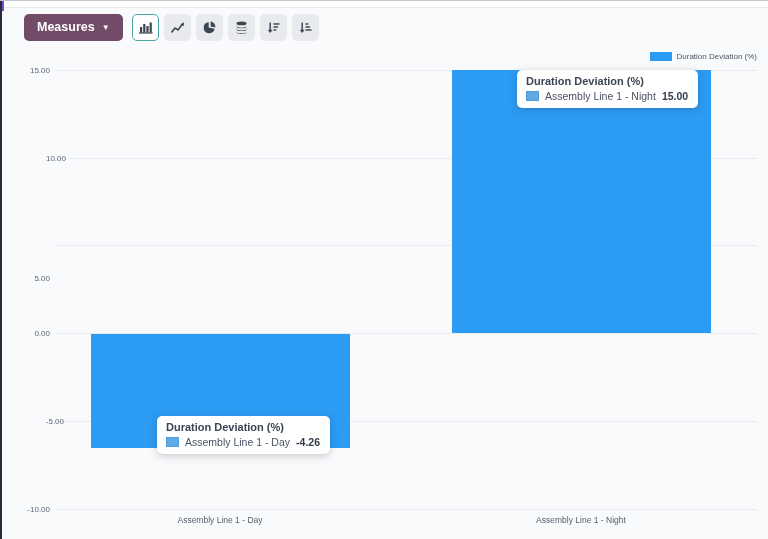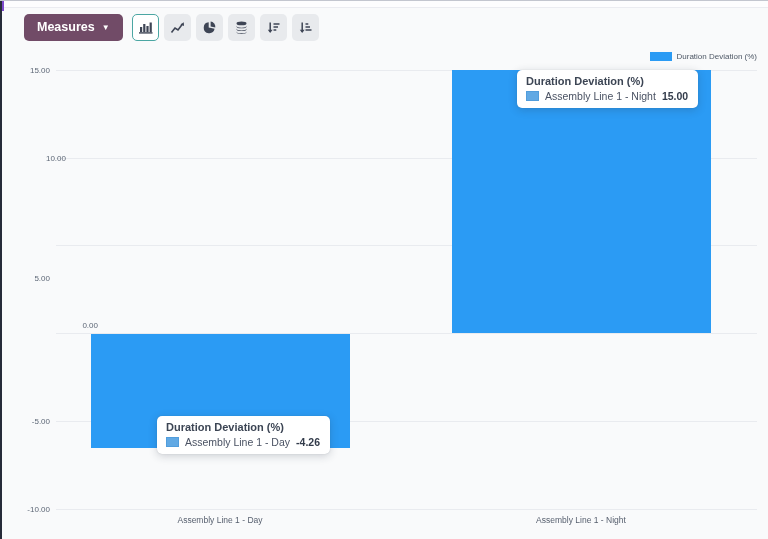--- a/index.html
+++ b/index.html
@@ -142,23 +142,23 @@
 
   <span class="xlabel" style="left:220px">Assembly Line 1 - Day</span>
   <span class="xlabel" style="left:581px">Assembly Line 1 - Night</span>
 <div class="gridline" style="top: 68.75px;"></div>
     <span class="ytick" style="top: 68.75px; left: 2px;">15.00</span>
     <div class="gridline" style="top: 156.5px;"></div>
     <span class="ytick" style="top: 156.5px; left: 18px;">10.00</span>
     <div class="gridline" style="top: 244.25px;"></div>
     <span class="ytick" style="top: 246px; left: 2px; margin-top: 31px;">5.00</span>
     <div class="gridline" style="top: 332px;"></div>
-    <span class="ytick" style="top: 324px; left: 2px; margin-left: 48px;">0.00</span>
+    <span class="ytick" style="top: 332px; left: 2px;">0.00</span>
     <div class="gridline" style="top: 419.75px;"></div>
-    <span class="ytick" style="top: 419.75px; left: 2px;">-5.00</span>
+    <span class="ytick" style="top: 419.75px; left: 16px;">-5.00</span>
     <div class="gridline" style="top: 507.5px;"></div>
     <span class="ytick" style="top: 507.5px; left: 2px; padding-left: 16px;">-10.00</span>
     <div class="bar" style="left: 91px; width: 259px; top: 333px; height: 114.075px; background: rgb(43, 155, 244);"></div>
     <div class="bar" style="left: 451.5px; width: 259px; top: 68.75px; height: 263.25px; background: rgb(43, 155, 244);"></div>
   </div>
 
 <div class="legend">
   <span class="legend-swatch"></span>
   <span class="legend-label">Duration Deviation (%)</span>
 </div>

